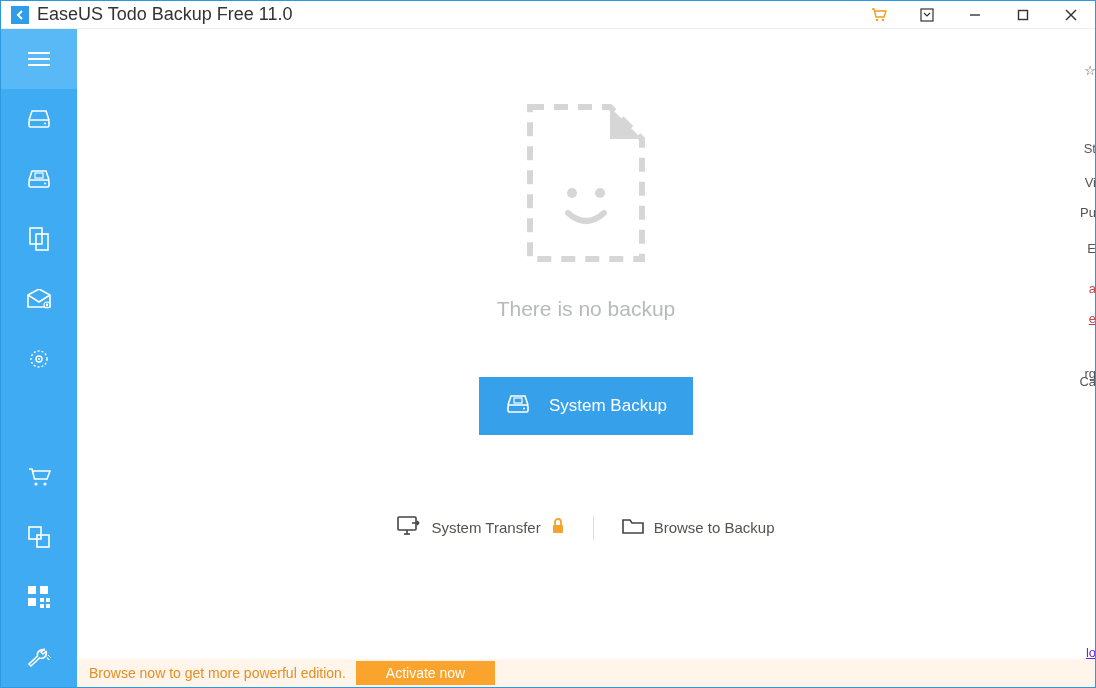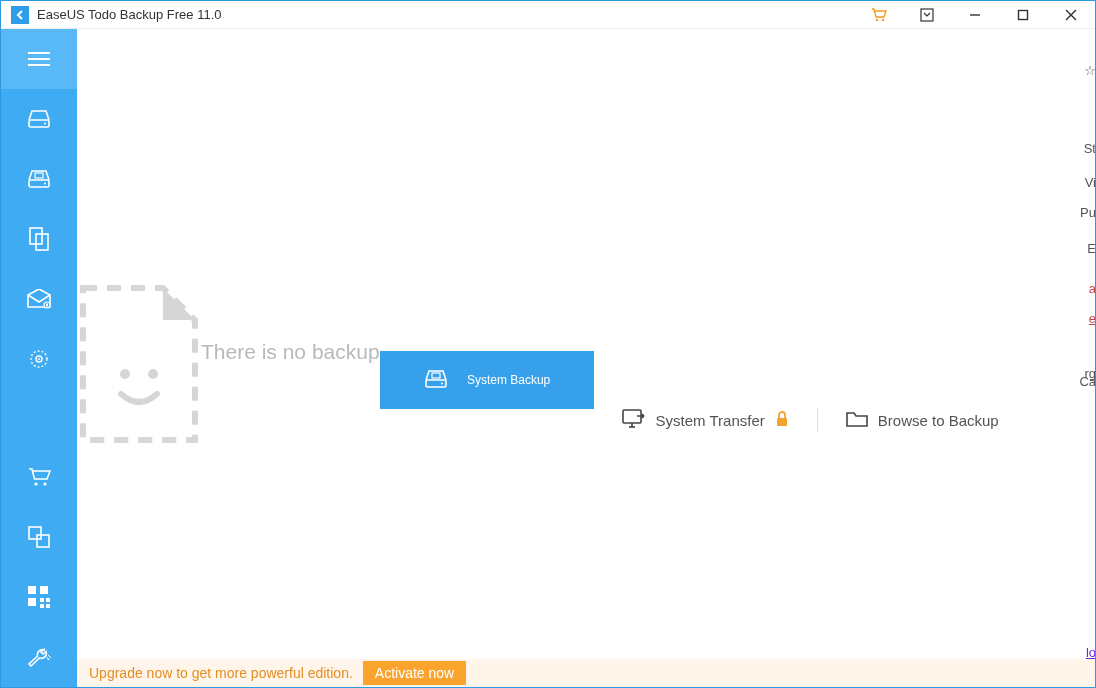--- a/index.html
+++ b/index.html
@@ -22,21 +22,21 @@
     border:1px solid var(--sky);
     box-sizing:border-box;
     display:flex;flex-direction:column;
     position:relative;
     overflow:hidden;
   }
   
   .titlebar{
     height:28px;width:100%;
     display:flex;align-items:center;
-    font-size:13px;color:#333;
+    font-size:18px;color:#333;
     box-sizing:border-box;
     border-bottom:1px solid #eee;
     flex:0 0 auto;
   }
   .titlebar .logo{
     width:18px;height:18px;margin:0 8px 0 10px;
     display:flex;align-items:center;justify-content:center;
     background:var(--blue);
   }
   .titlebar .title{flex:0 0 auto;}
@@ -55,49 +55,49 @@
     color:#fff;
   }
   .sb-hamburger{background:#59b9f6;}
   .sb-spacer{flex:1;}
   
   .main{
     flex:1;display:flex;flex-direction:column;
     position:relative;background:#fff;
   }
   .content{
-    flex:1;display:flex;flex-direction:row;align-items:center;justify-content:flex-start;
+    flex:1;display:flex;flex-direction:column;align-items:center;justify-content:flex-start;
     padding-top:72px;
   }
   .content .placeholder{margin-bottom:28px;}
   .nobackup{color:var(--gray);font-size:21px;margin-bottom:56px;}
   .sys-btn{
     width:214px;height:58px;background:var(--blue-btn);
-    color:#fff;font-size:12px;display:flex;align-items:center;justify-content:center;border:none;gap:18px;
+    color:#fff;font-size:17px;display:flex;align-items:center;justify-content:center;border:none;gap:18px;
     cursor:pointer;
   }
   .sys-btn svg{flex:0 0 auto}
   .links{
     margin-top:80px;display:flex;align-items:center;gap:0;
   }
   .lnk{
     display:flex;align-items:center;gap:10px;padding:0 28px;
     color:var(--text);font-size:15px;cursor:pointer;
   }
   .divider{width:1px;height:24px;background:#dedede;}
   
   .upgrade-bar{
     height:28px;background:var(--peach);
     display:flex;align-items:center;padding-left:12px;flex:0 0 auto;
     gap:10px;
   }
   .upgrade-text{color:var(--orange);font-size:14px;}
   .activate{
     background:var(--orange-bg);color:#fff;border:none;font-size:14px;
-    padding:4px 12px;cursor:pointer;
+    padding:4px 30px;cursor:pointer;
   }
   
   .bg-fragment{
     position:absolute;right:-1px;color:#555;font-size:13px;white-space:nowrap;
   }
 </style>
 </head>
 <body>
 
 <div class="app">
@@ -273,21 +273,21 @@
               <svg width="22" height="18" viewBox="0 0 22 18">
                   <path d="M1 3h7l2 3h11v10H1z" fill="none" stroke="#444" stroke-width="1.6"></path>
                 </svg>
             </span>
             <span>Browse to Backup</span>
           </div>
         </div>
       </div>
 
       <div class="upgrade-bar">
-        <span class="upgrade-text">Upgrade now to get more powerful edition.</span>
+        <span class="upgrade-text">Browse now to get more powerful edition.</span>
         <button class="activate">Activate now</button>
       </div>
     </div>
 
   </div>
 
   <span class="bg-fragment" style="top:62px">☆</span>
   <span class="bg-fragment" style="top:140px">St</span>
   <span class="bg-fragment" style="top:174px">Vi</span>
   <span class="bg-fragment" style="top:204px">Pu</span>

